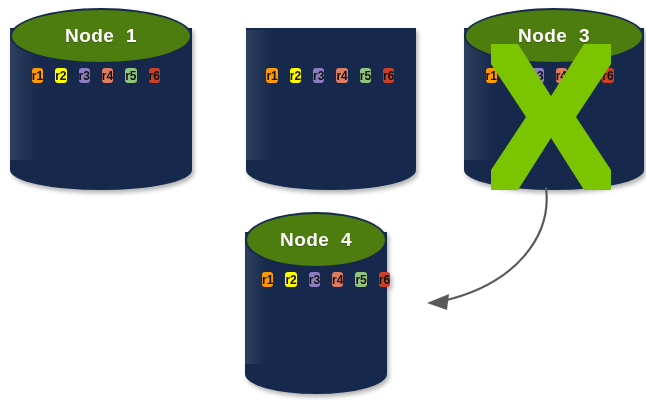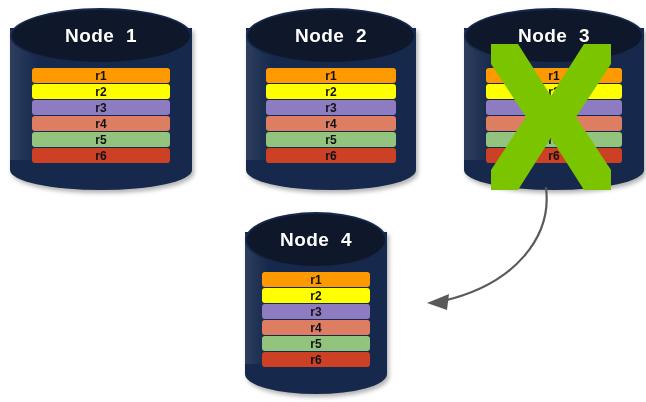--- a/index.html
+++ b/index.html
@@ -62,21 +62,21 @@
     pointer-events: none;
   }
 
   .node-top {
     position: absolute;
     left: 0;
     top: 0;
     width: 100%;
     height: 56px;
     border-radius: 50%;
-    background: #0f172a;
+    background: #4d7c0f;
     border: 2px solid #16294C;
     box-sizing: border-box;
     display: flex;
     align-items: center;
     justify-content: center;
   }
 
   .node-title {
     color: #ffffff;
     font-weight: bold;
@@ -85,22 +85,22 @@
     white-space: pre;
     text-shadow: 0 1px 1px rgba(0,0,0,0.25);
   }
 
   .rows {
     position: absolute;
     left: 12%;
     right: 12%;
     top: 60px;
     display: flex;
-    flex-direction: column;
-    gap: 1px;
+    flex-direction: row;
+    gap: 12px;
   }
 
   .row-bar {
     height: 15px;
     border-radius: 3px;
     display: flex;
     align-items: center;
     justify-content: center;
     font-size: 12px;
     font-weight: bold;
@@ -143,23 +143,20 @@
       <div class="row-bar" style="background: rgb(221, 126, 99);">r4</div>
       <div class="row-bar" style="background: rgb(147, 196, 125);">r5</div>
       <div class="row-bar" style="background: rgb(204, 65, 37);">r6</div>
     </div>
   </div>
 
   <div class="node" style="left:246px; top:8px; width:170px; height:182px;">
     <div class="node-body"></div>
     <div class="node-bottom"></div>
     <div class="node-shade"></div>
-    <div class="node-top">
-      <span class="node-title">Node  2</span>
-    </div>
     <div class="rows">
       <div class="row-bar" style="background: rgb(255, 153, 0);">r1</div>
       <div class="row-bar" style="background: rgb(255, 255, 0);">r2</div>
       <div class="row-bar" style="background: rgb(142, 124, 195);">r3</div>
       <div class="row-bar" style="background: rgb(221, 126, 99);">r4</div>
       <div class="row-bar" style="background: rgb(147, 196, 125);">r5</div>
       <div class="row-bar" style="background: rgb(204, 65, 37);">r6</div>
     </div>
   </div>
 

